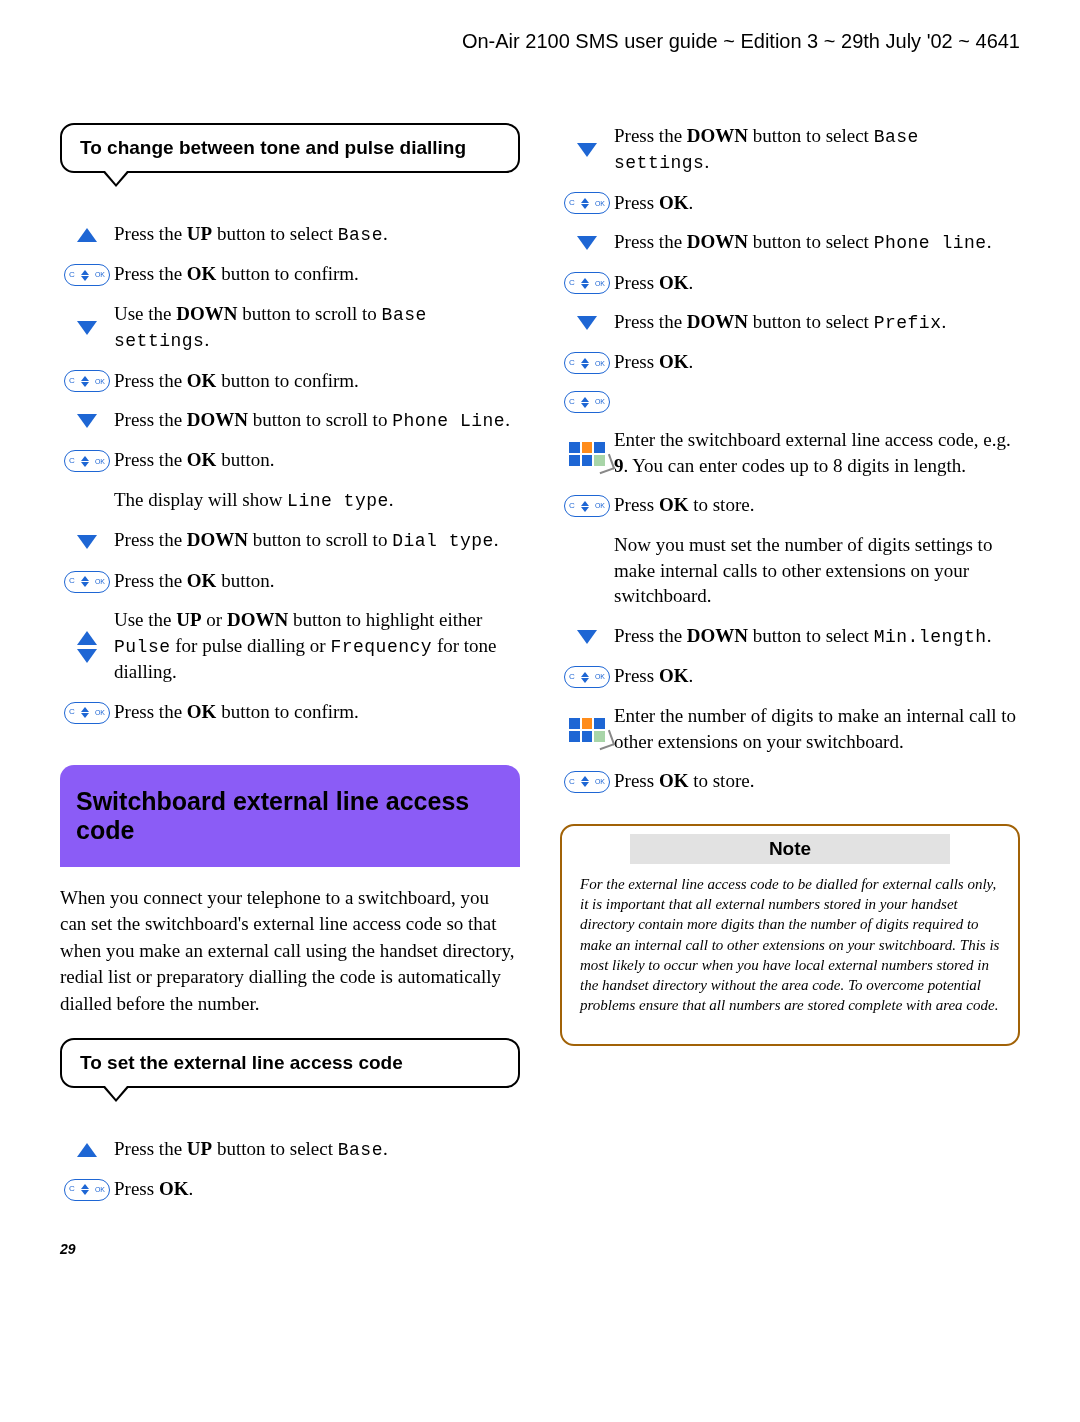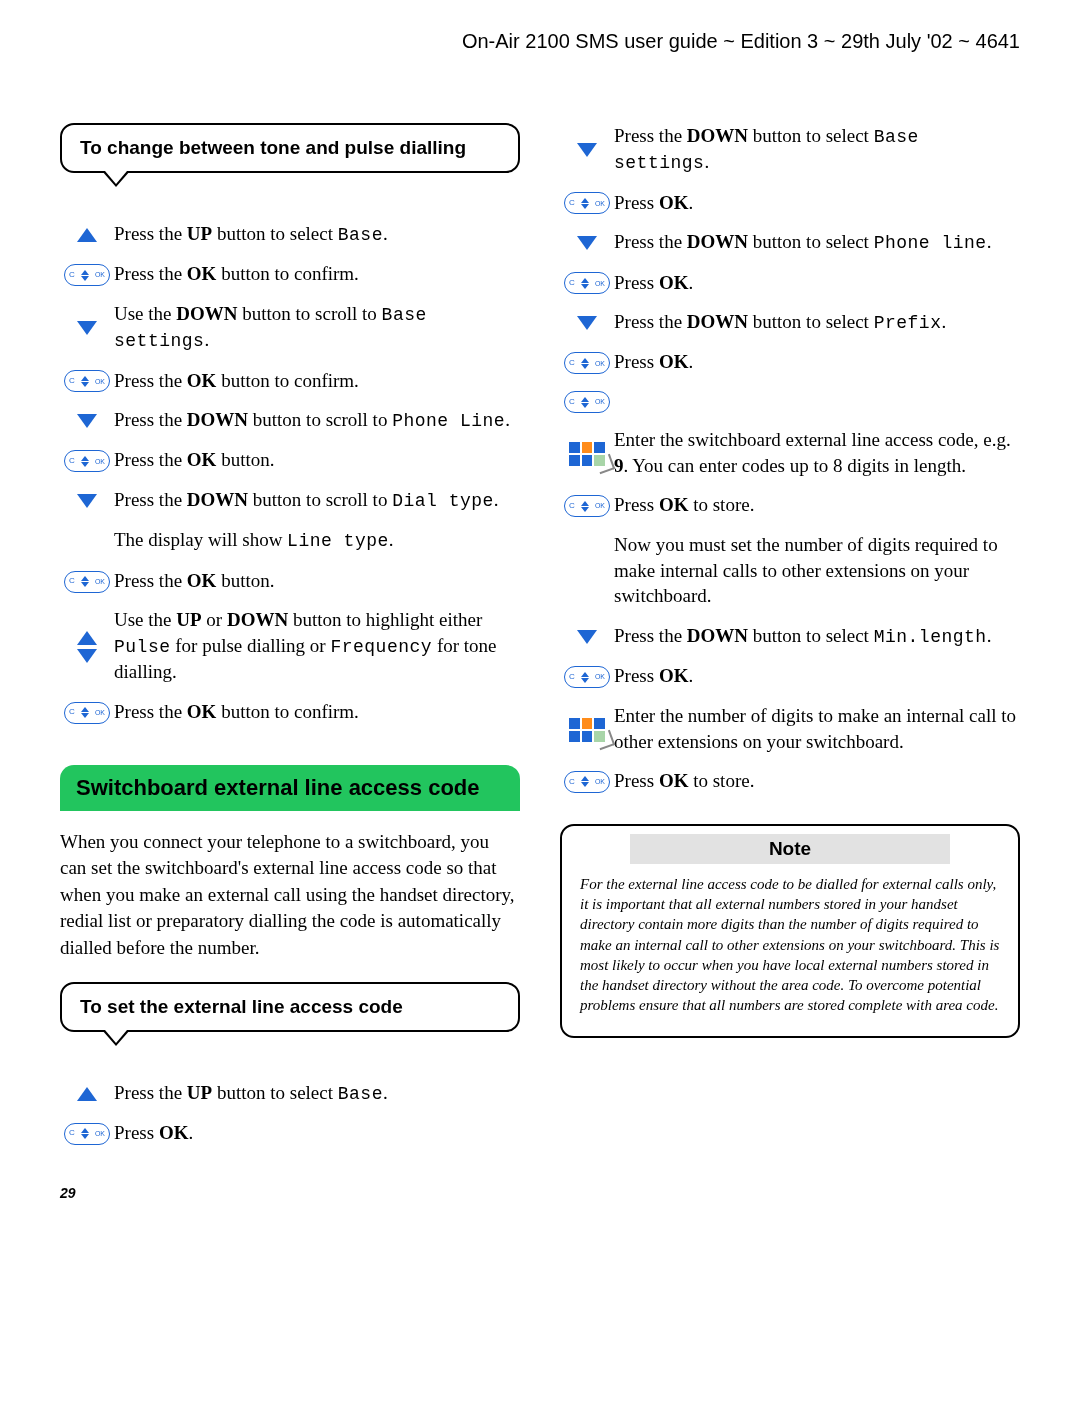--- a/index.html
+++ b/index.html
@@ -136,39 +136,39 @@
     width: 14px;
     height: 14px;
     background: transparent;
     border-right: 2px solid #888;
     border-bottom: 2px solid #888;
     transform: rotate(-20deg);
   }
   .mono { font-family: "Courier New", monospace; font-size: 18px; letter-spacing: 0.5px; }
   .bold { font-weight: bold; }
   .section-heading {
-    background: #22c55e;
+    background: #8b5cf6;
     border-top-left-radius: 14px;
     border-top-right-radius: 14px;
-    padding: 10px 16px;
+    padding: 22px 16px;
     font-family: "Trebuchet MS", "Segoe UI", Arial, sans-serif;
     font-weight: bold;
-    font-size: 22px;
+    font-size: 25px;
     margin-top: 40px;
     margin-bottom: 18px;
   }
   .body-para {
     font-size: 19px;
     line-height: 1.4;
     margin-bottom: 20px;
   }
   .note-box {
-    border: 2px solid #000000;
+    border: 2px solid #a16207;
     border-radius: 14px;
-    padding: 8px 18px 20px 18px;
+    padding: 8px 18px 28px 18px;
     margin-top: 30px;
   }
   .note-title {
     display: block;
     text-align: center;
     background: #e2e2e2;
     font-family: "Trebuchet MS", "Segoe UI", Arial, sans-serif;
     font-weight: bold;
     font-size: 19px;
     padding: 4px 0;
@@ -257,28 +257,28 @@
                 <span class="mid-arrows">
                   <span class="mini-up"></span>
                   <span class="mini-down"></span>
                 </span>
                 <span class="ok">OK</span>
               </div>
             </div>
             <div class="step-text">Press the <span class="bold">OK</span> button.</div>
           </div>
           <div class="step-row">
-            <div class="step-icon">
-              <div class="tri-down"></div>
-            </div>
-            <div class="step-text">Press the <span class="bold">DOWN</span> button to scroll to <span class="mono">Dial type</span>.</div>
-          </div>
-          <div class="step-row">
             <div class="step-icon"></div>
             <div class="step-text">The display will show <span class="mono">Line type</span>.</div>
+          </div>
+          <div class="step-row">
+            <div class="step-icon">
+              <div class="tri-down"></div>
+            </div>
+            <div class="step-text">Press the <span class="bold">DOWN</span> button to scroll to <span class="mono">Dial type</span>.</div>
           </div>
           <div class="step-row">
             <div class="step-icon">
               <div class="ok-pill">
                 <span class="c">C</span>
                 <span class="mid-arrows">
                   <span class="mini-up"></span>
                   <span class="mini-down"></span>
                 </span>
                 <span class="ok">OK</span>
@@ -439,21 +439,21 @@
                   <span class="mini-up"></span>
                   <span class="mini-down"></span>
                 </span>
                 <span class="ok">OK</span>
               </div>
             </div>
             <div class="step-text">Press <span class="bold">OK</span> to store.</div>
           </div>
           <div class="step-row">
             <div class="step-icon"></div>
-            <div class="step-text">Now you must set the number of digits required to make internal calls to other extensions on your switchboard.</div>
+            <div class="step-text">Now you must set the number of digits settings to make internal calls to other extensions on your switchboard.</div>
           </div>
           <div class="step-row">
             <div class="step-icon">
               <div class="tri-down"></div>
             </div>
             <div class="step-text">Press the <span class="bold">DOWN</span> button to select <span class="mono">Min.length</span>.</div>
           </div>
           <div class="step-row">
             <div class="step-icon">
               <div class="ok-pill">

